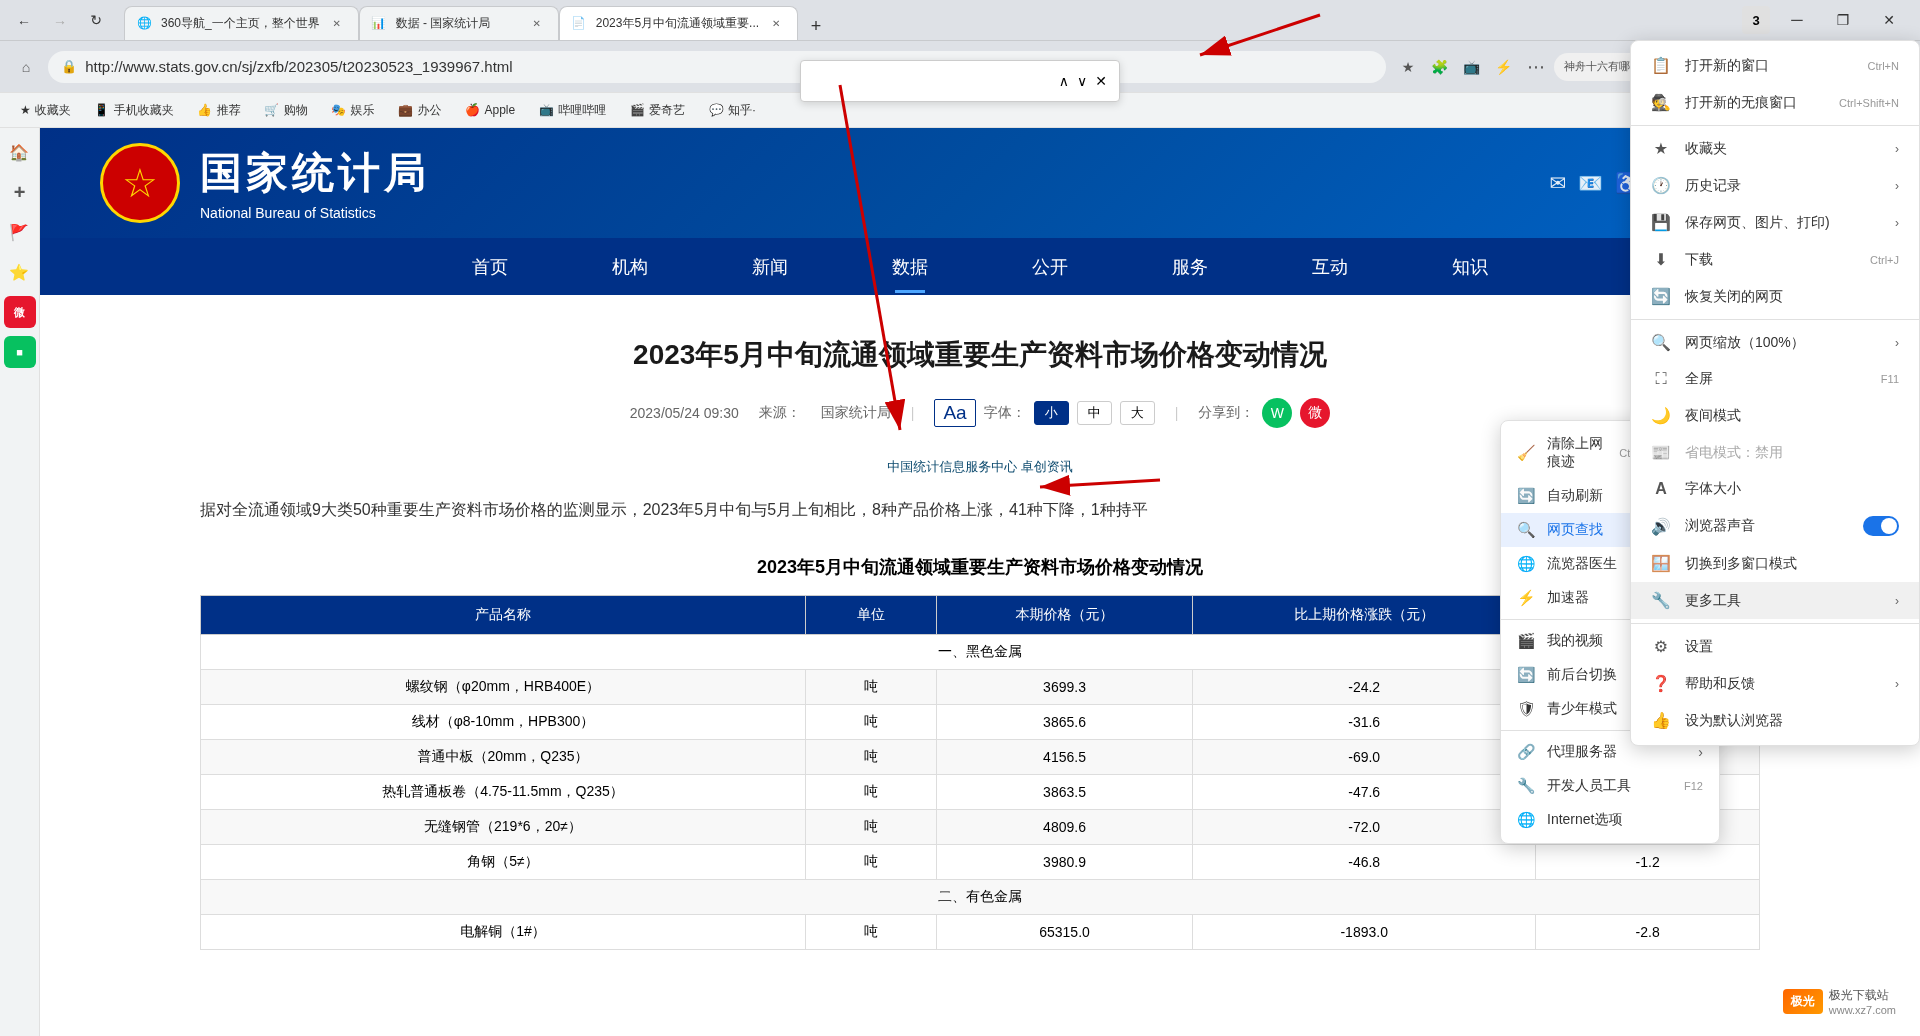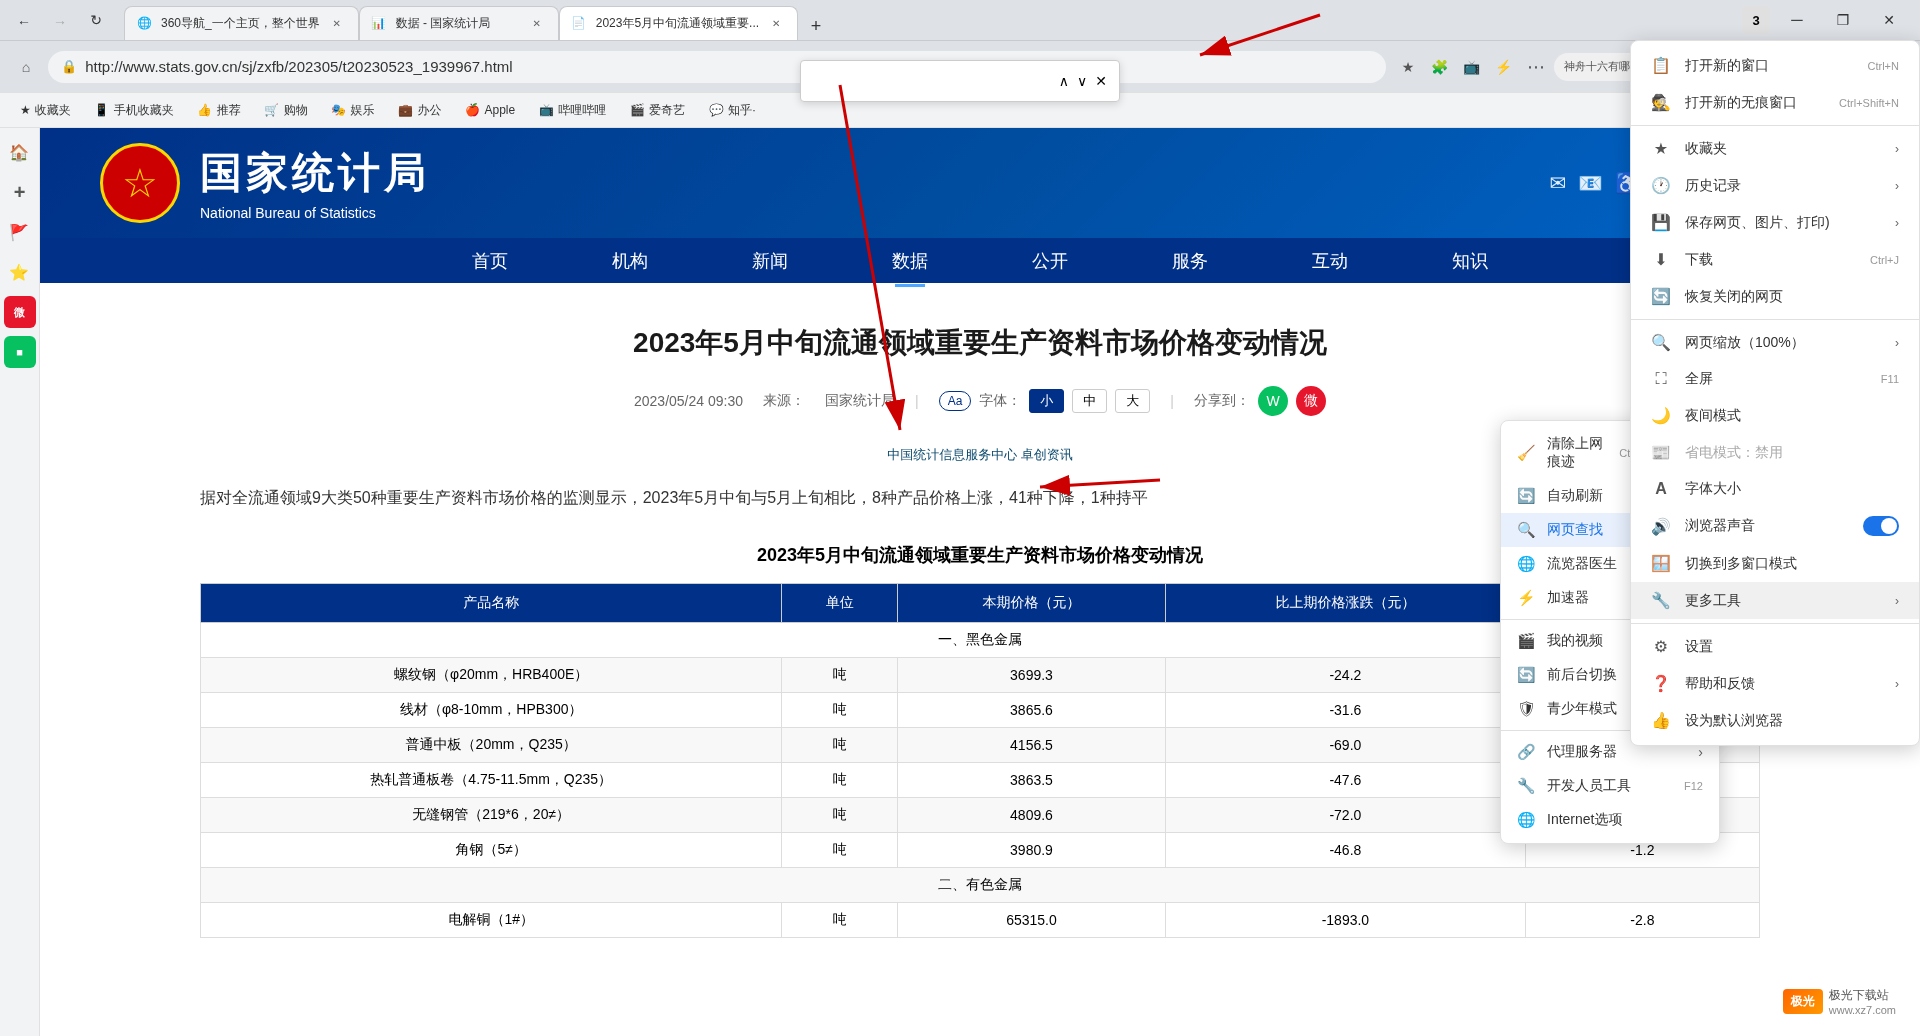--- a/index.html
+++ b/index.html
@@ -49,43 +49,43 @@
     .site-logo { display: flex; align-items: center; gap: 20px; }
     .logo-emblem { width: 80px; height: 80px; border-radius: 50%; background: #cc0000; display: flex; align-items: center; justify-content: center; font-size: 36px; color: gold; border: 3px solid gold; }
     .logo-text { color: white; }
     .logo-main { font-size: 42px; font-weight: bold; letter-spacing: 4px; }
     .logo-sub { font-size: 14px; margin-top: 4px; }
     .header-right { margin-left: auto; display: flex; align-items: center; gap: 20px; }
     .header-icons { display: flex; gap: 12px; font-size: 20px; color: white; opacity: 0.9; }
     .search-box { width: 200px; height: 36px; background: rgba(255,255,255,0.2); border: 1px solid rgba(255,255,255,0.5); border-radius: 4px; display: flex; align-items: center; padding: 0 12px; color: white; font-size: 13px; }
 
     
-    .site-nav { background: #003087; height: 45px; display: flex; align-items: center; justify-content: center; gap: 0; }
+    .site-nav { background: #003087; height: 57px; display: flex; align-items: center; justify-content: center; gap: 0; }
     .nav-item { color: white; font-size: 18px; padding: 0 52px; cursor: pointer; height: 52px; display: flex; align-items: center; position: relative; }
     .nav-item.active { color: white; }
     .nav-item.active::after { content: ''; position: absolute; bottom: 0; left: 50%; transform: translateX(-50%); width: 30px; height: 3px; background: #4da6ff; }
 
     
     .article-body { padding: 40px 160px; }
     .article-title { font-size: 28px; font-weight: bold; text-align: center; color: #1a1a1a; margin-bottom: 24px; line-height: 1.4; }
     .article-meta { display: flex; align-items: center; justify-content: center; gap: 20px; font-size: 14px; color: #666; margin-bottom: 30px; }
     .font-controls { display: flex; align-items: center; gap: 8px; }
     .font-btn { padding: 2px 10px; border: 1px solid #ccc; border-radius: 3px; cursor: pointer; font-size: 13px; background: white; }
     .font-btn.active { background: #003087; color: white; border-color: #003087; }
-    .font-label-box { border: 1px solid #003087; padding: 2px 8px; font-size: 12px; color: #003087; border-radius: 10px; }
+    .font-label-box { border: 1px solid #003087; padding: 2px 8px; font-size: 19px; color: #003087; border-radius: 2px; }
     .share-area { display: flex; align-items: center; gap: 8px; }
     .share-icon { width: 30px; height: 30px; border-radius: 50%; display: flex; align-items: center; justify-content: center; font-size: 14px; cursor: pointer; }
     .share-icon.wechat { background: #07c160; color: white; }
     .share-icon.weibo { background: #e6162d; color: white; }
     .credit { text-align: center; font-size: 13px; color: #0c4a6e; margin-bottom: 20px; }
     .article-text { font-size: 16px; line-height: 1.8; color: #333; margin-bottom: 30px; }
     .table-title { font-size: 18px; font-weight: bold; text-align: center; margin-bottom: 16px; }
     .data-table { width: 100%; border-collapse: collapse; font-size: 14px; }
     .data-table th { background: #003087; color: white; padding: 10px 12px; text-align: center; border: 1px solid #ccc; font-weight: normal; }
-    .data-table td { padding: 8px 12px; border: 1px solid #ddd; text-align: center; }
+    .data-table td { padding: 8px 24px; border: 1px solid #ddd; text-align: center; }
     .data-table tr:nth-child(even) td { background: #f8f8f8; }
 
     
     .context-menu { position: fixed; right: 200px; top: 420px; width: 220px; background: white; border: 1px solid #e0e0e0; border-radius: 8px; box-shadow: 0 4px 20px rgba(0,0,0,0.2); z-index: 1000; padding: 6px 0; }
     .ctx-item { display: flex; align-items: center; padding: 8px 16px; cursor: pointer; font-size: 14px; color: #333; gap: 12px; position: relative; }
     .ctx-item.active { background: #e8f0fe; color: #1a73e8; }
     .ctx-item .shortcut { margin-left: auto; font-size: 11px; color: #999; }
     .ctx-item .arrow { margin-left: auto; color: #666; }
     .ctx-icon { width: 18px; text-align: center; font-size: 15px; flex-shrink: 0; }
     .ctx-separator { height: 1px; background: #e0e0e0; margin: 4px 0; }

